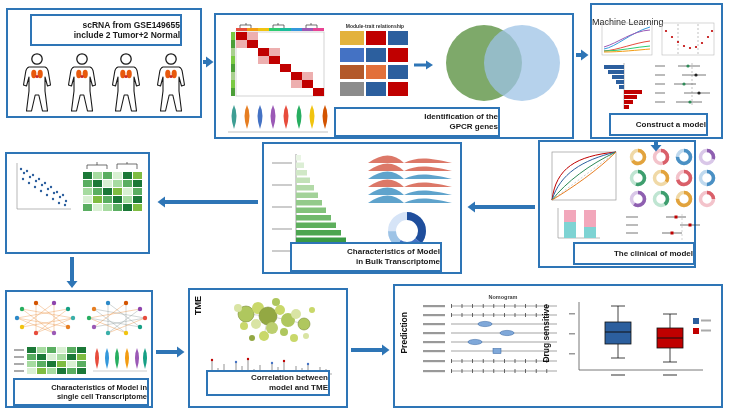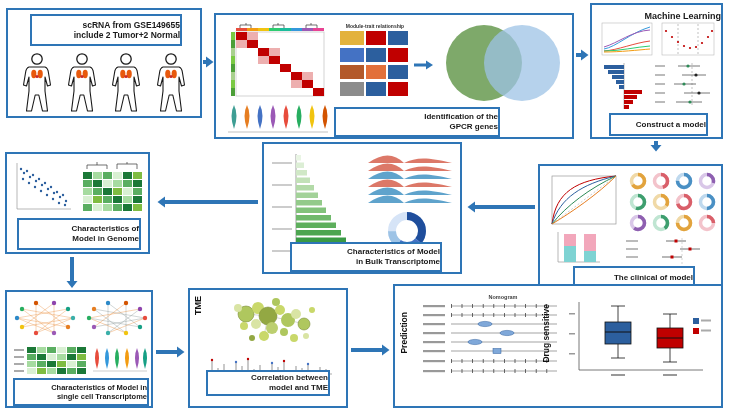--- a/index.html
+++ b/index.html
@@ -3,21 +3,21 @@
 <meta charset="utf-8">
 <style>
   *{box-sizing:border-box;margin:0;padding:0}
   body{font-family:"Liberation Sans",sans-serif;background:#fff}
   .canvas{position:relative;width:729px;height:415px;background:#fff;overflow:hidden}
   .panel{position:absolute;border:2px solid var(--panel-border,#2E75B6);background:#fff}
   .labelbox{position:absolute;border:2px solid var(--panel-border,#2E75B6);background:#fff;
             display:flex;flex-direction:column;align-items:flex-end;justify-content:center;
             text-align:center;font-weight:700;color:var(--label-text,#1a1a1a);line-height:1.2}
   .labelbox span{display:block}
-  .panel-title{position:absolute;top:6px;left:0;right:0;text-align:right;font-weight:700;
+  .panel-title{position:absolute;top:12px;left:0;right:0;text-align:left;font-weight:400;
                font-size:9px;color:var(--label-text,#1a1a1a)}
   .thumb{position:absolute}
   .vtext{position:absolute;writing-mode:vertical-rl;transform:rotate(180deg);
          font-weight:700;color:#111;white-space:nowrap}
   .persons{position:absolute;left:4px;top:42px;right:4px;display:flex;
            justify-content:space-evenly;align-items:flex-end}
   .arrows{position:absolute;left:0;top:0;pointer-events:none}
   .arrow-line{stroke:var(--arrow,#2E75B6);stroke-width:4}
   .arrow-head{fill:var(--arrow,#2E75B6)}
   .mtr-title{font-size:5px;color:#333;text-align:center;font-weight:700;margin-bottom:1px}
@@ -193,21 +193,21 @@
         <circle cx="45" cy="32" r="1.6" fill="#222"></circle>
       <rect x="1" y="40" width="10" height="2" fill="#bbb"></rect>
         <line x1="22" y1="41" x2="48" y2="41" stroke="#555" stroke-width="0.8"></line>
         <circle cx="36" cy="41" r="1.6" fill="#2E8B57"></circle>
     </svg>
     <div class="labelbox" style="left:17px;top:108px;width:99px;height:23px;font-size:8px">
       <span>Construct a model</span>
     </div>
   </div>
 
-  <div class="panel" style="left:538px;top:164px;width:185px;height:128px">
+  <div class="panel" style="left:538px;top:140px;width:158px;height:128px">
     <svg class="thumb" style="left:6px;top:6px" width="74" height="56" viewBox="0 0 74 56">
       <rect x="6" y="4" width="64" height="48" fill="none" stroke="#999" stroke-width="0.7"></rect>
       <line x1="6" y1="52" x2="70" y2="4" stroke="#aaa" stroke-width="0.6" stroke-dasharray="2 2"></line>
       <path d="M6,52 C10,20 30,8 70,4" stroke="#C00000" fill="none" stroke-width="1"></path>
       <path d="M6,52 C14,26 36,12 70,4" stroke="#2C5F9E" fill="none" stroke-width="1"></path>
       <path d="M6,52 C20,34 44,16 70,4" stroke="#2E8B57" fill="none" stroke-width="1"></path>
       <path d="M6,52 C26,40 52,22 70,4" stroke="#E67E22" fill="none" stroke-width="1"></path>
     </svg>
     <svg class="thumb" style="left:86px;top:4px" width="94" height="64" viewBox="0 0 94 64">
       <g>
@@ -385,24 +385,20 @@
         <rect x="34" y="37" width="9" height="7" fill="#1B7837"></rect>
         <rect x="44" y="37" width="9" height="7" fill="#A6DBA0"></rect>
         <rect x="54" y="37" width="9" height="7" fill="#1B7837"></rect>
       <rect x="4" y="45" width="9" height="7" fill="#5AAE61"></rect>
         <rect x="14" y="45" width="9" height="7" fill="#D9F0D3"></rect>
         <rect x="24" y="45" width="9" height="7" fill="#A6DBA0"></rect>
         <rect x="34" y="45" width="9" height="7" fill="#5AAE61"></rect>
         <rect x="44" y="45" width="9" height="7" fill="#1B7837"></rect>
         <rect x="54" y="45" width="9" height="7" fill="#7FBC41"></rect>
     </svg>
-    <div class="labelbox" style="left:10px;top:64px;width:124px;height:32px;font-size:8px">
-      <span>Characteristics of</span>
-      <span>Model in Genome</span>
-    </div>
   </div>
 
   <div class="panel" style="left:5px;top:290px;width:148px;height:118px">
     <svg class="thumb" style="left:4px;top:4px" width="68" height="44" viewBox="0 0 68 44">
       <g stroke="#E67E22" stroke-width="0.5" stroke-opacity="0.65">
         <line x1="62" y1="22" x2="11" y2="31"></line>
           <line x1="62" y1="22" x2="11" y2="13"></line>
           <line x1="57" y1="31" x2="6" y2="22"></line>
           <line x1="57" y1="31" x2="25" y2="7"></line>
           <line x1="43" y1="37" x2="11" y2="13"></line>

